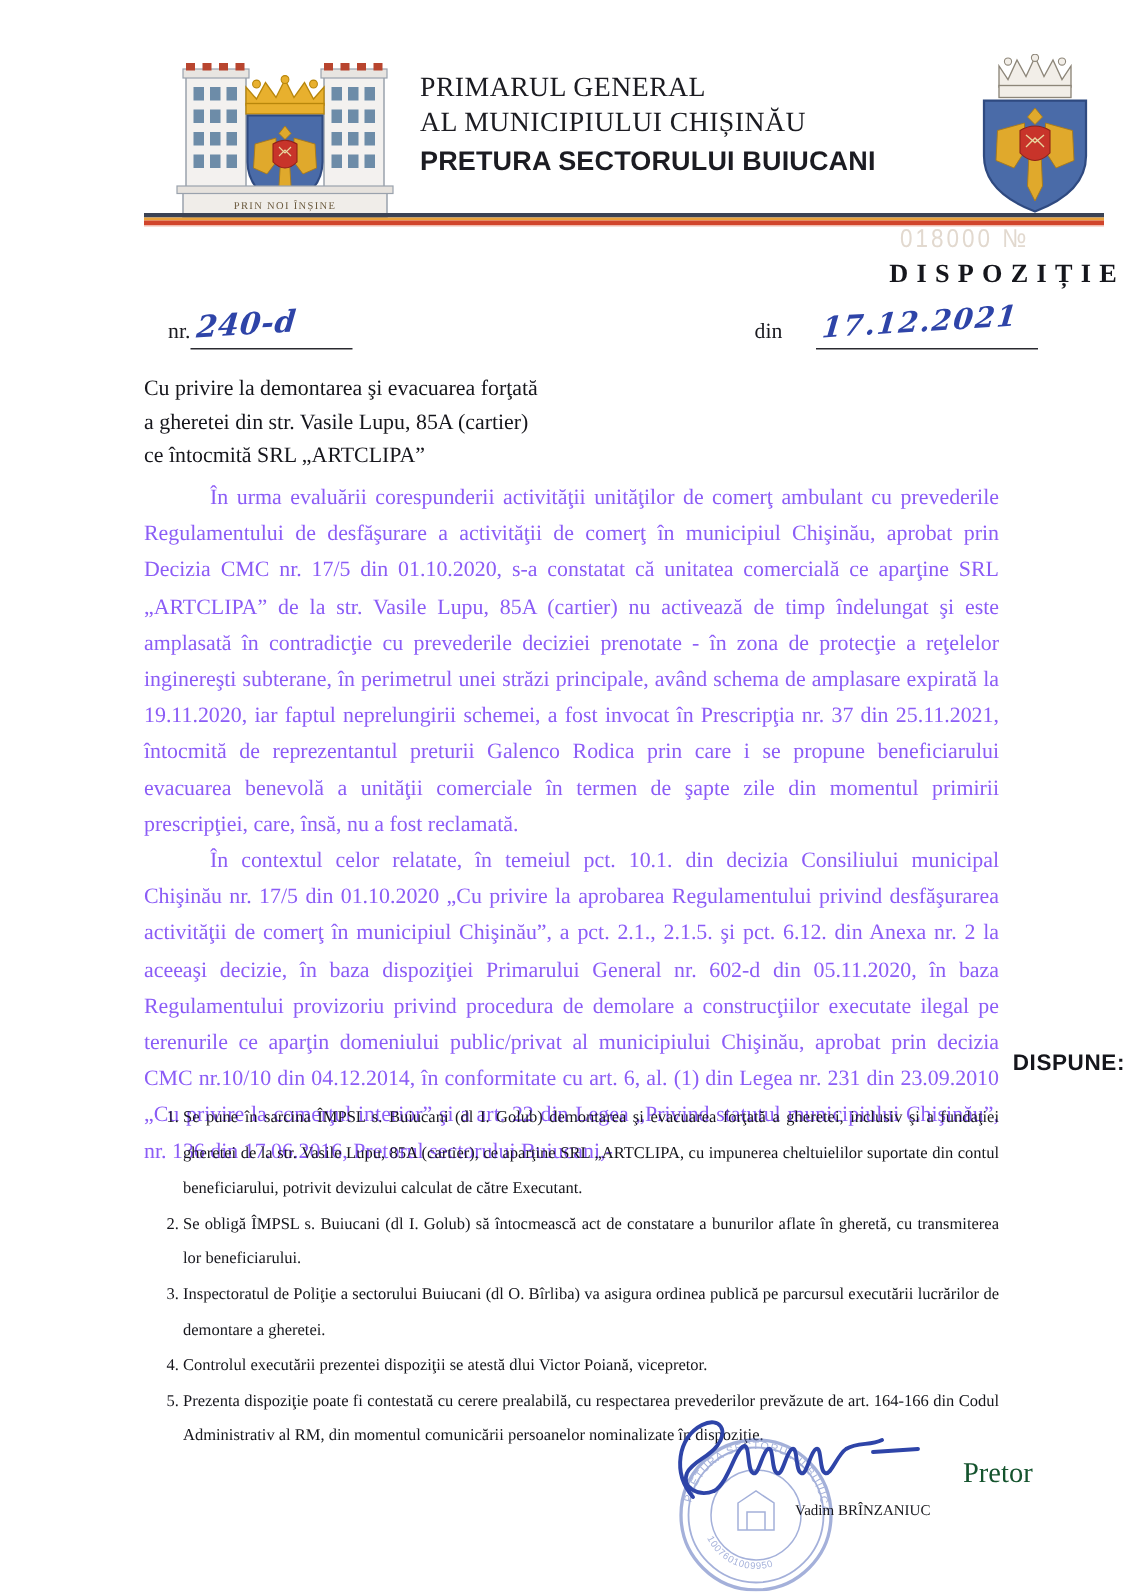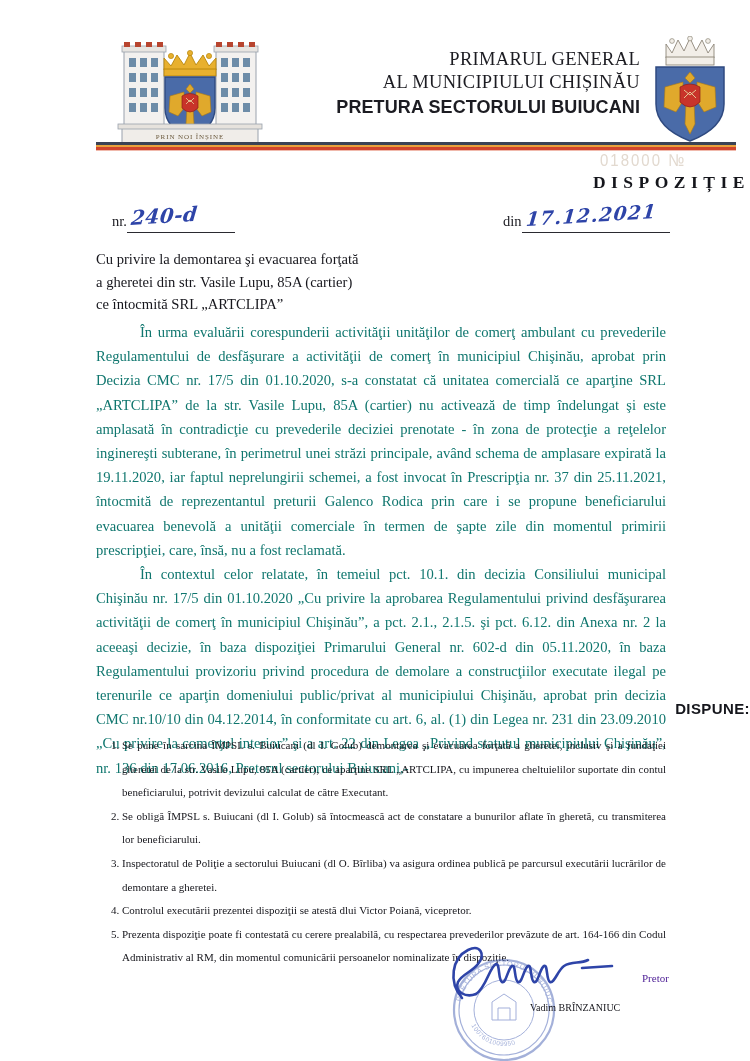--- a/index.html
+++ b/index.html
@@ -39,21 +39,21 @@
     left: 648px;
     top: 8px;
     width: 84px;
     height: 110px;
   }
   .header-titles {
     position: absolute;
     left: 280px;
     top: 20px;
     width: 360px;
-    text-align: right;
+    text-align: left;
     color: #1c1c22;
   }
   .ht-line1, .ht-line2 {
     font-size: 18.5px;
     letter-spacing: 0.3px;
     line-height: 23px;
     white-space: nowrap;
   }
   .ht-line3 {
     font-family: "Liberation Sans", sans-serif;
@@ -121,20 +121,21 @@
     top: 0;
     display: flex;
     align-items: flex-end;
   }
   .din-group {
     position: absolute;
     left: 503px;
     top: 0;
     display: flex;
     align-items: flex-end;
+    gap: 22px;
   }
   .field-label {
     font-size: 14.5px;
     color: #1a1a20;
     padding-bottom: 3px;
   }
   .field-rule {
     border-bottom: 1.1px solid #2a2a30;
     min-width: 108px;
     height: 26px;
@@ -170,21 +171,21 @@
 
   
   .body-block {
     position: absolute;
     left: 96px;
     top: 320px;
     width: 570px;
     font-size: 14.6px;
     line-height: 24.2px;
     text-align: justify;
-    color: #0f766e;
+    color: #8b5cf6;
   }
   .body-block p {
     margin: 0;
     text-indent: 44px;
     text-align: justify;
   }
   .body-block p.p2 { margin-top: 0px; }
 
   .dispune {
     position: absolute;
@@ -223,22 +224,22 @@
     position: absolute;
     left: 420px;
     top: 948px;
     width: 300px;
     height: 105px;
   }
   .sig-role {
     position: absolute;
     left: 222px;
     top: 24px;
-    font-size: 11px;
-    color: #4c1d95;
+    font-size: 19px;
+    color: #14532d;
   }
   .sig-name {
     position: absolute;
     left: 110px;
     top: 54px;
     font-size: 10px;
     color: #16161c;
     white-space: nowrap;
   }
   .signature-mark {

